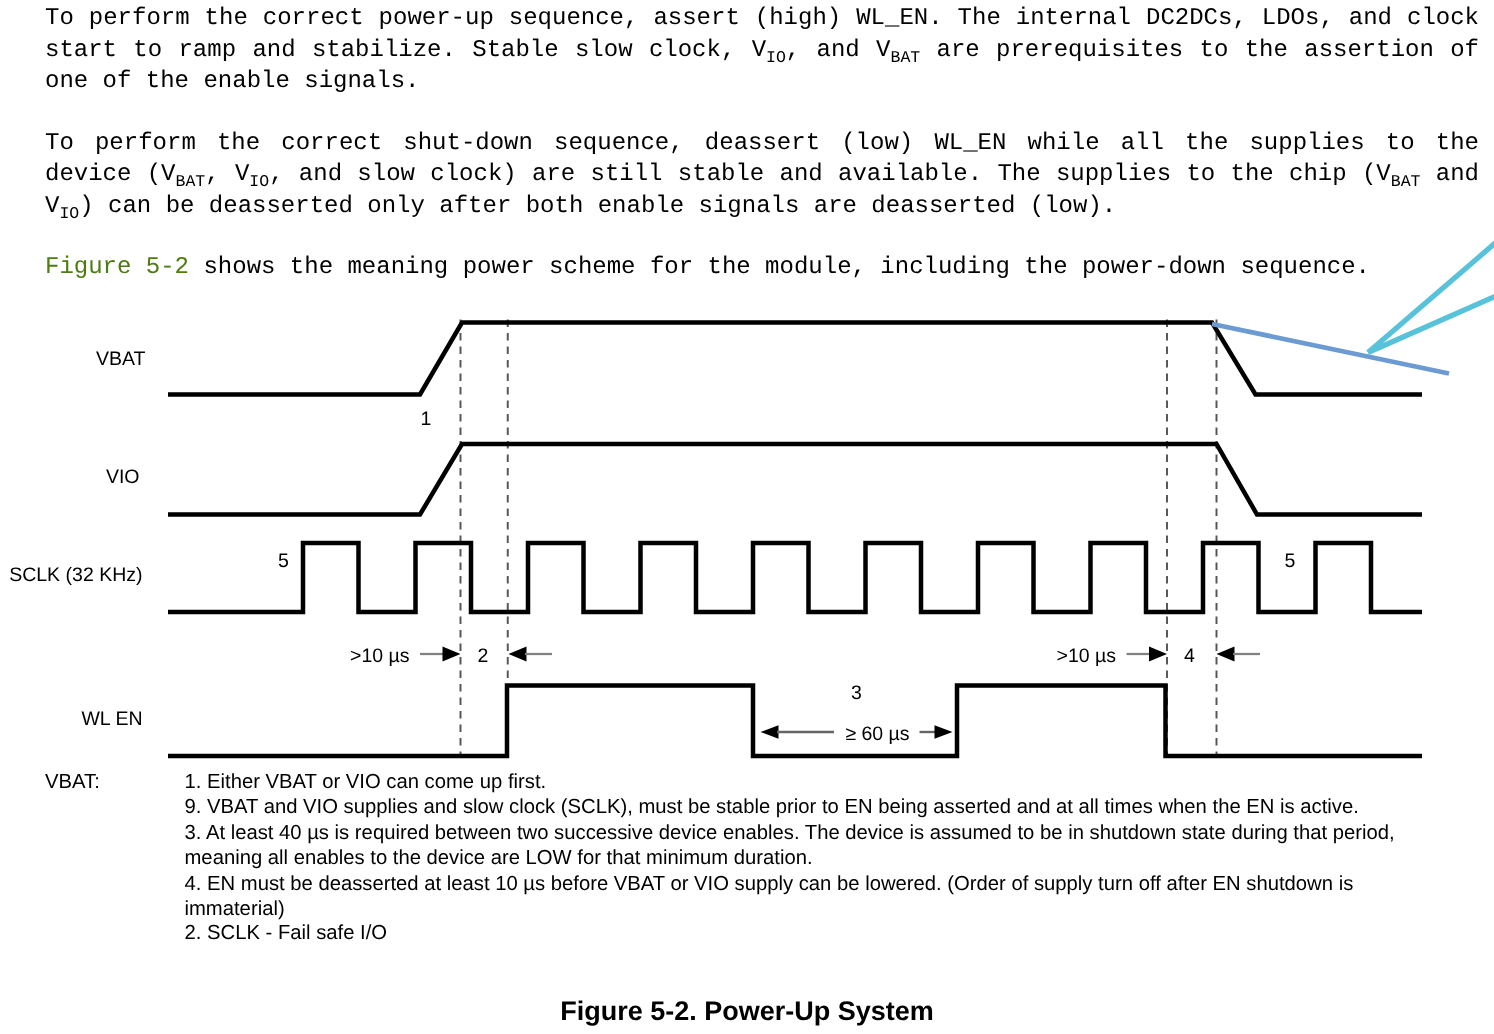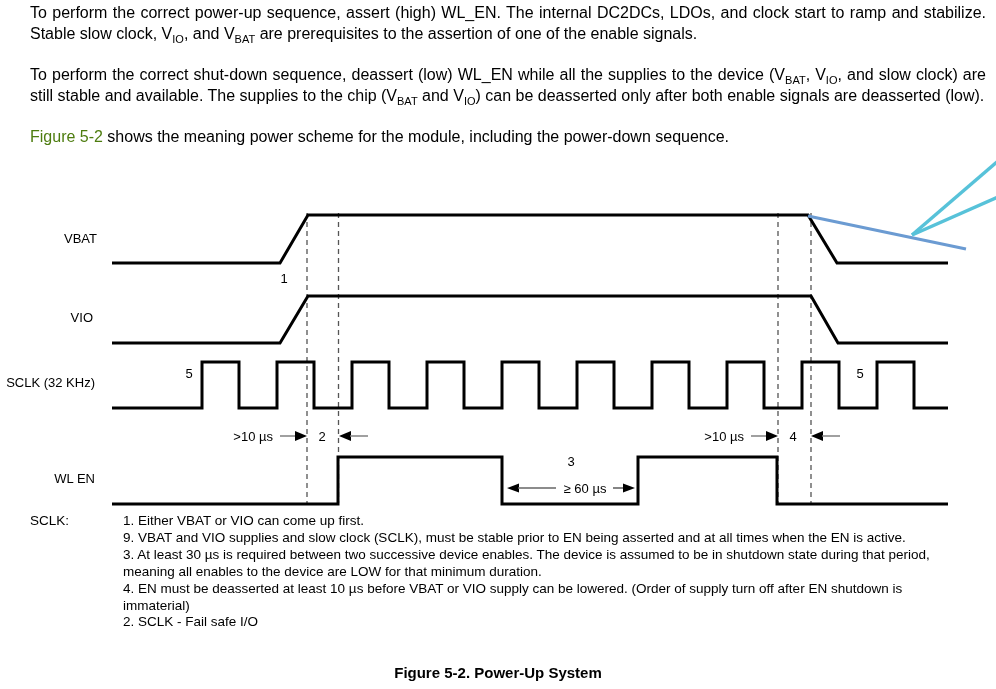--- a/index.html
+++ b/index.html
@@ -2,30 +2,30 @@
 <html><head>
 <meta charset="utf-8">
 <style>
   html,body{margin:0;padding:0;}
   body{
     width:996px;height:689px;position:relative;overflow:hidden;
     background:#ffffff;color:#000;
     font-family:"Liberation Sans", sans-serif;
   }
   .content{position:absolute;left:30px;top:2px;width:956px;}
-  p.body-par{font-size:16px;line-height:21px;margin:0 0 20px 0;text-align:justify;}
+  p.body-par{font-size:16px;line-height:21px;margin:0 0 20px 0;text-align:justify;font-family:Liberation Mono, monospace;}
   p.body-par sub{font-size:11px;line-height:0;}
   .fig-link{color:#4d7c0f;text-decoration:none;cursor:pointer;}
   svg.diagram{position:absolute;left:0;top:0;width:996px;height:689px;}
   svg text{font-family:"Liberation Sans", sans-serif;font-size:13px;fill:#000;}
   .notes{position:absolute;left:30px;top:513px;display:flex;font-size:13.5px;line-height:16.9px;}
   .notes-label{width:45px;flex:none;}
   .notes-items{width:832px;margin-left:48px;}
   .caption{position:absolute;left:0;top:664px;width:996px;text-align:center;
-           font-weight:bold;font-size:15px;}
+           font-weight:bold;font-size:18px;}
 </style>
 </head>
 <body>
 
 <div class="content">
   <p class="body-par"><span>To perform the correct power-up sequence, assert (high) WL_EN. The internal DC2DCs, LDOs, and clock start to ramp and stabilize. Stable slow clock, V</span><sub>IO</sub><span>, and V</span><sub>BAT</sub><span> are prerequisites to the assertion of one of the enable signals.</span></p>
   <p class="body-par"><span>To perform the correct shut-down sequence, deassert (low) WL_EN while all the supplies to the device (V</span><sub>BAT</sub><span>, V</span><sub>IO</sub><span>, and slow clock) are still stable and available. The supplies to the chip (V</span><sub>BAT</sub><span> and V</span><sub>IO</sub><span>) can be deasserted only after both enable signals are deasserted (low).</span></p>
   <p class="body-par"><a class="fig-link">Figure 5-2</a><span> shows the meaning power scheme for the module, including the power-down sequence.</span></p>
 </div>
 
@@ -82,23 +82,23 @@
   </g>
 
   <g fill="none">
     <line x1="808" y1="216" x2="966" y2="249" stroke="#6b9bd2" stroke-width="3.2"></line>
     <line x1="912" y1="235" x2="998" y2="161" stroke="#57c2d9" stroke-width="3.5"></line>
     <line x1="912" y1="235" x2="998" y2="197" stroke="#57c2d9" stroke-width="3.5"></line>
   </g>
 </svg>
 
 <div class="notes">
-  <div class="notes-label">SCLK:</div>
+  <div class="notes-label">VBAT:</div>
   <div class="notes-items">
     <div class="note-item">1. Either VBAT or VIO can come up first.</div>
     <div class="note-item">9. VBAT and VIO supplies and slow clock (SCLK), must be stable prior to EN being asserted and at all times when the EN is active.</div>
-    <div class="note-item">3. At least 30 µs is required between two successive device enables. The device is assumed to be in shutdown state during that period, meaning all enables to the device are LOW for that minimum duration.</div>
+    <div class="note-item">3. At least 40 µs is required between two successive device enables. The device is assumed to be in shutdown state during that period, meaning all enables to the device are LOW for that minimum duration.</div>
     <div class="note-item">4. EN must be deasserted at least 10 µs before VBAT or VIO supply can be lowered. (Order of supply turn off after EN shutdown is immaterial)</div>
     <div class="note-item">2. SCLK - Fail safe I/O</div>
   </div>
 </div>
 
 <div class="caption">Figure 5-2. Power-Up System</div>
 
 </body></html>

